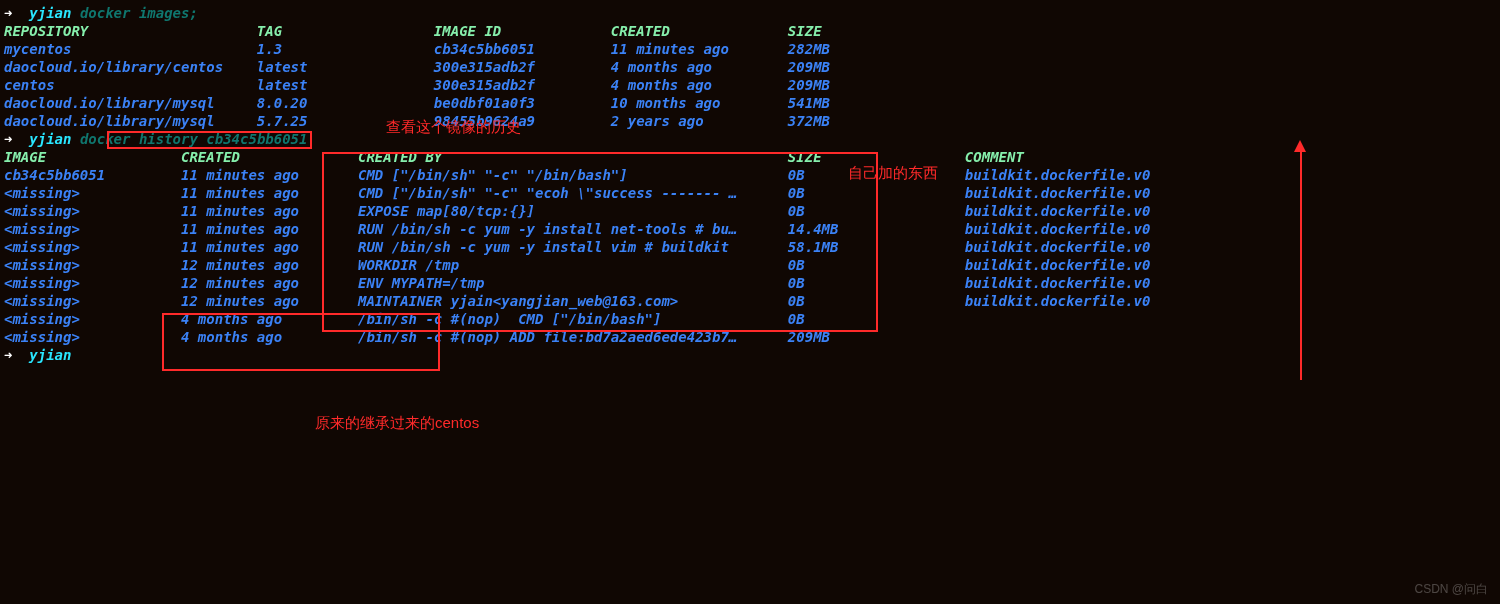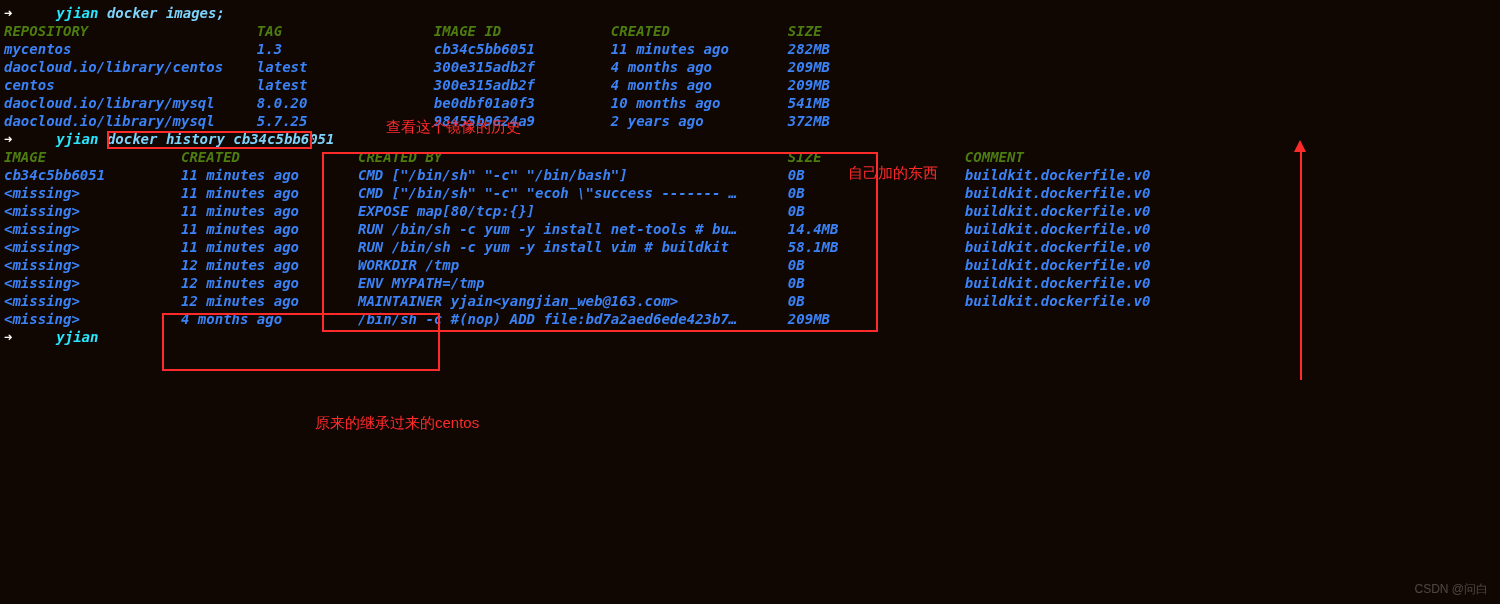--- a/index.html
+++ b/index.html
@@ -17,23 +17,23 @@
     overflow: hidden;
     position: relative;
   }
   .term {
     position: absolute;
     top: 4px;
     left: 4px;
   }
   .row { white-space: pre; height: 18px; }
   .arrow { color: #ffffff; font-style: normal; }
-  .user  { color: #29e6ff; margin-left: 27px; }
-  .cmd   { color: #7dd3fc; }
-  .hdr   { color: #4d7c0f; text-align: right; } 
+  .user  { color: #29e6ff; }
+  .cmd   { color: #0f766e; }
+  .hdr   { color: #86efac; text-align: right; } 
   .txt   { color: #3b82f6; } 
 
   .annot {
     position: absolute;
     color: #ff2a2a;
     font-family: sans-serif;
     font-style: normal;
     font-weight: normal;
     font-size: 15px;
     pointer-events: none;
@@ -83,20 +83,21 @@
     <div class="row"><span class="arrow">➜  </span><span class="user">yjian</span> <span class="cmd">docker history cb34c5bb6051</span></div>
     <div class="row"><span class="hdr">IMAGE                CREATED              CREATED BY                                         SIZE                 COMMENT</span></div>
     <div class="row"><span class="txt">cb34c5bb6051         11 minutes ago       CMD ["/bin/sh" "-c" "/bin/bash"]                   0B                   buildkit.dockerfile.v0</span></div>
     <div class="row"><span class="txt">&lt;missing&gt;            11 minutes ago       CMD ["/bin/sh" "-c" "ecoh \"success ------- …      0B                   buildkit.dockerfile.v0</span></div>
     <div class="row"><span class="txt">&lt;missing&gt;            11 minutes ago       EXPOSE map[80/tcp:{}]                              0B                   buildkit.dockerfile.v0</span></div>
     <div class="row"><span class="txt">&lt;missing&gt;            11 minutes ago       RUN /bin/sh -c yum -y install net-tools # bu…      14.4MB               buildkit.dockerfile.v0</span></div>
     <div class="row"><span class="txt">&lt;missing&gt;            11 minutes ago       RUN /bin/sh -c yum -y install vim # buildkit       58.1MB               buildkit.dockerfile.v0</span></div>
     <div class="row"><span class="txt">&lt;missing&gt;            12 minutes ago       WORKDIR /tmp                                       0B                   buildkit.dockerfile.v0</span></div>
     <div class="row"><span class="txt">&lt;missing&gt;            12 minutes ago       ENV MYPATH=/tmp                                    0B                   buildkit.dockerfile.v0</span></div>
     <div class="row"><span class="txt">&lt;missing&gt;            12 minutes ago       MAINTAINER yjain&lt;yangjian_web@163.com&gt;             0B                   buildkit.dockerfile.v0</span></div>
+    <div class="row"><span class="txt">&lt;missing&gt;            4 months ago         /bin/sh -c #(nop)  CMD ["/bin/bash"]               0B                   </span></div>
     <div class="row"><span class="txt">&lt;missing&gt;            4 months ago         /bin/sh -c #(nop) ADD file:bd7a2aed6ede423b7…      209MB                </span></div>
     <div class="row"><span class="arrow">➜  </span><span class="user">yjian</span></div>
   </div>
 
 <div class="rbox" style="left:107px; top:131px; width:205px; height:18px;"></div>
 <div class="rbox" style="left:322px; top:152px; width:556px; height:180px;"></div>
 <div class="rbox" style="left:162px; top:313px; width:278px; height:58px;"></div>
 
 <div class="annot" style="left:386px; top:118px;">查看这个镜像的历史</div>
 <div class="annot" style="left:848px; top:164px;">自己加的东西</div>

